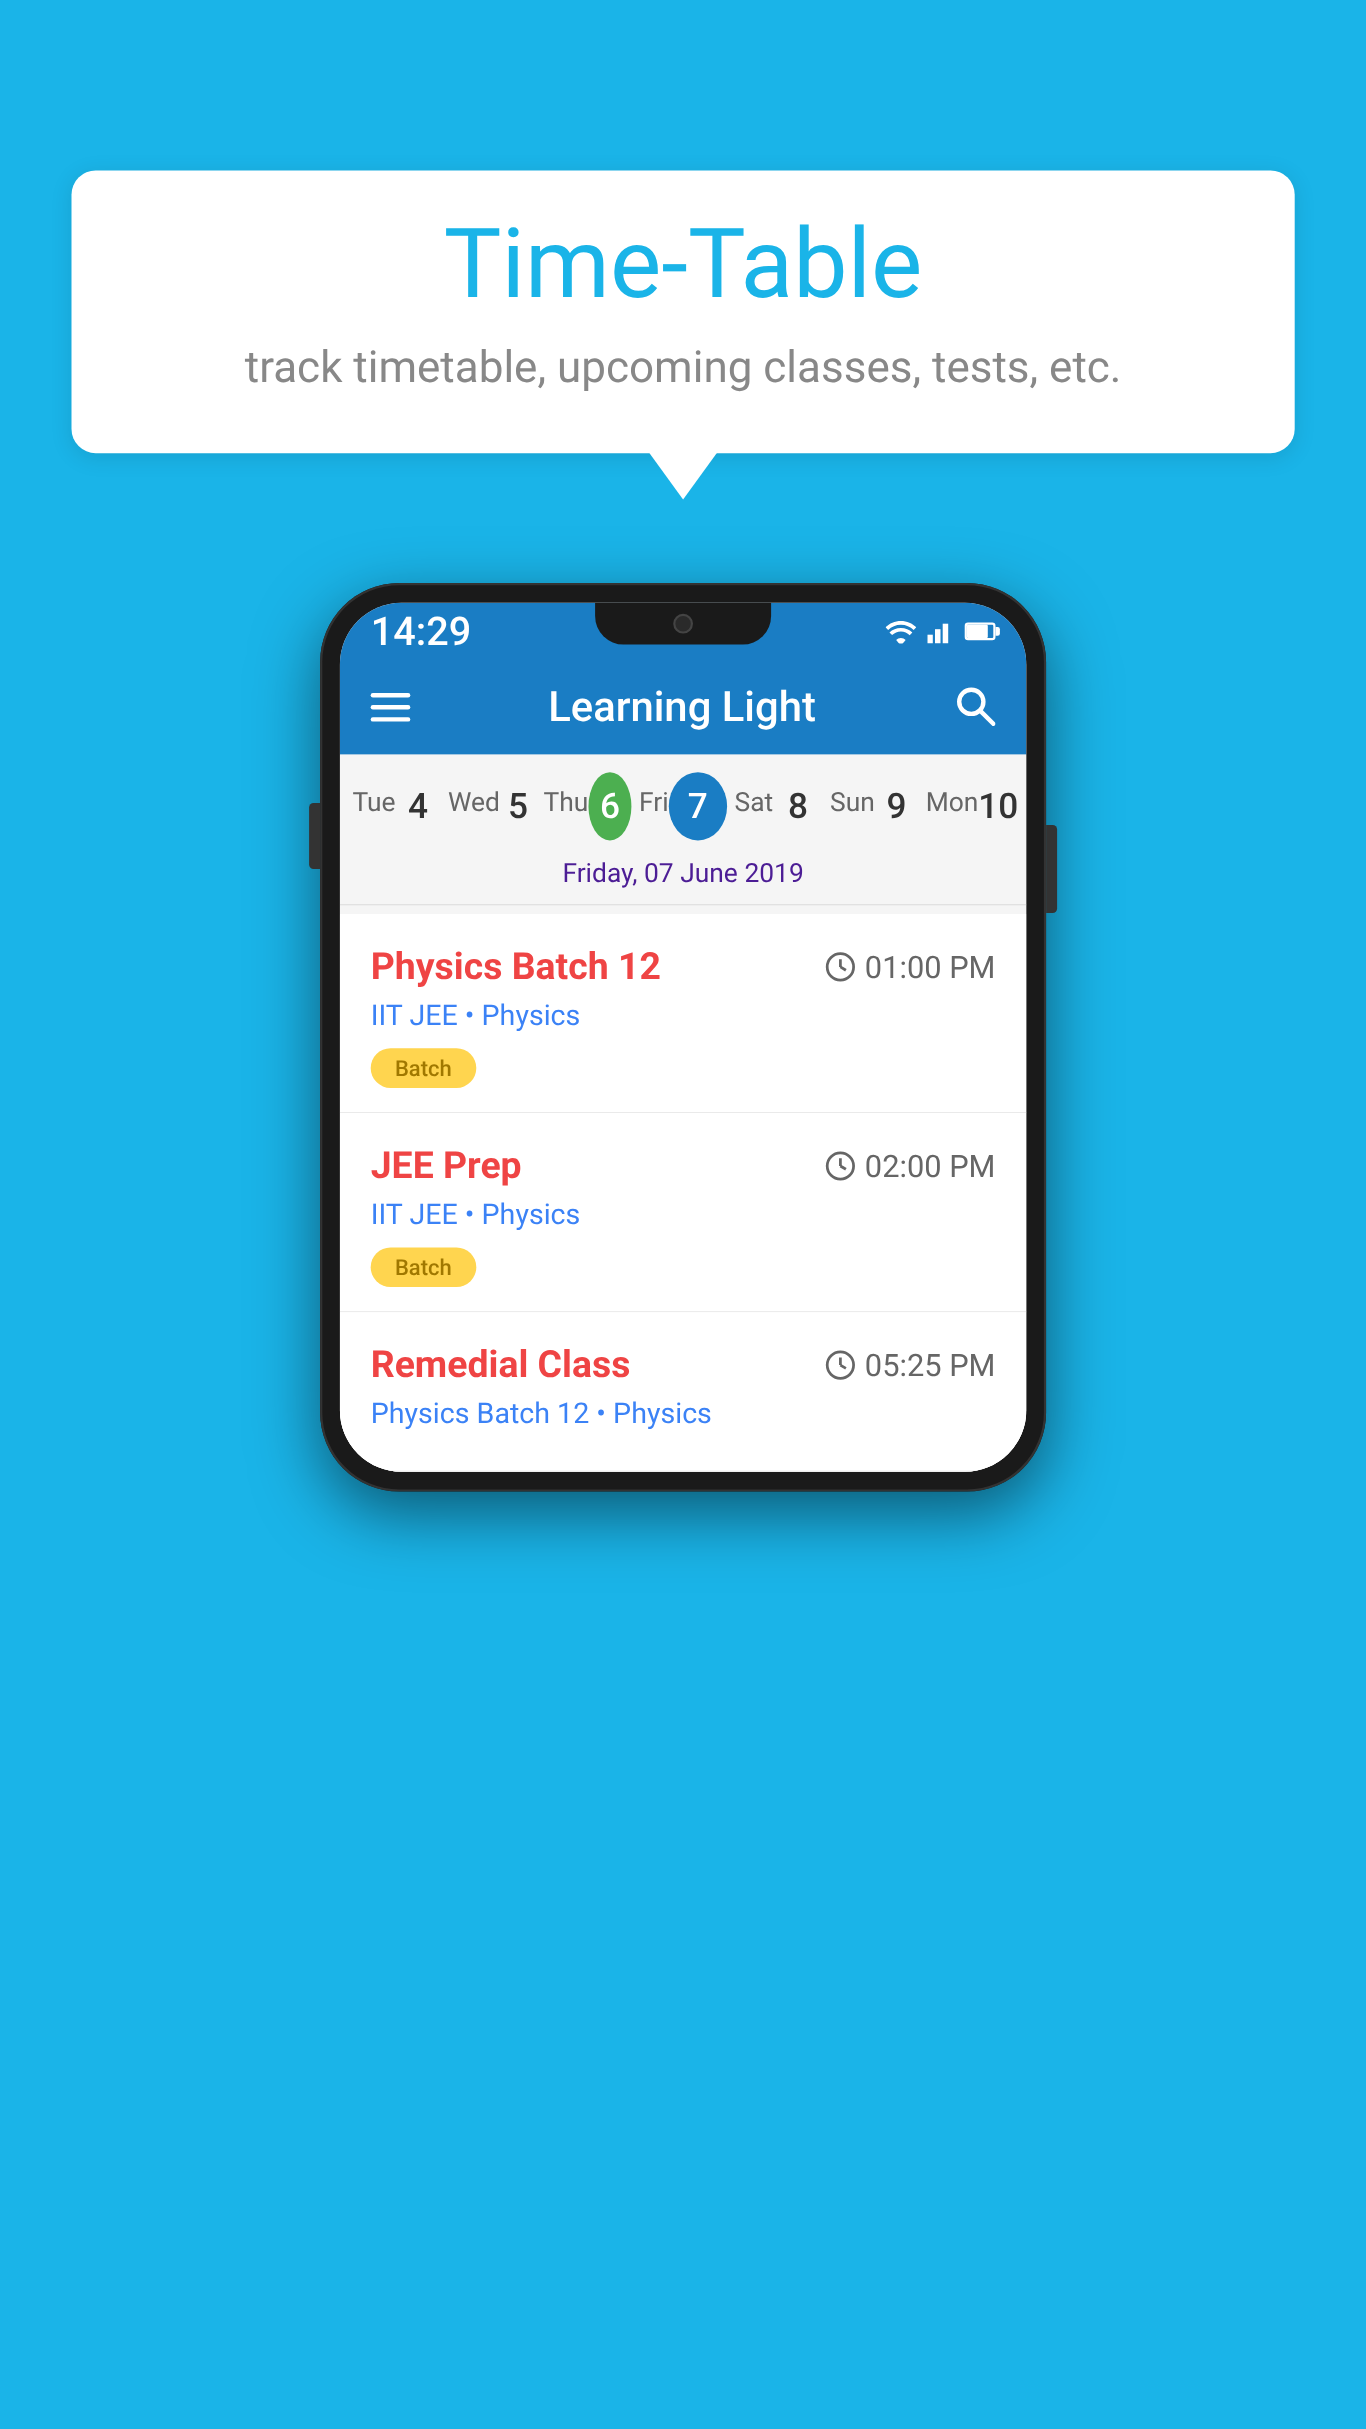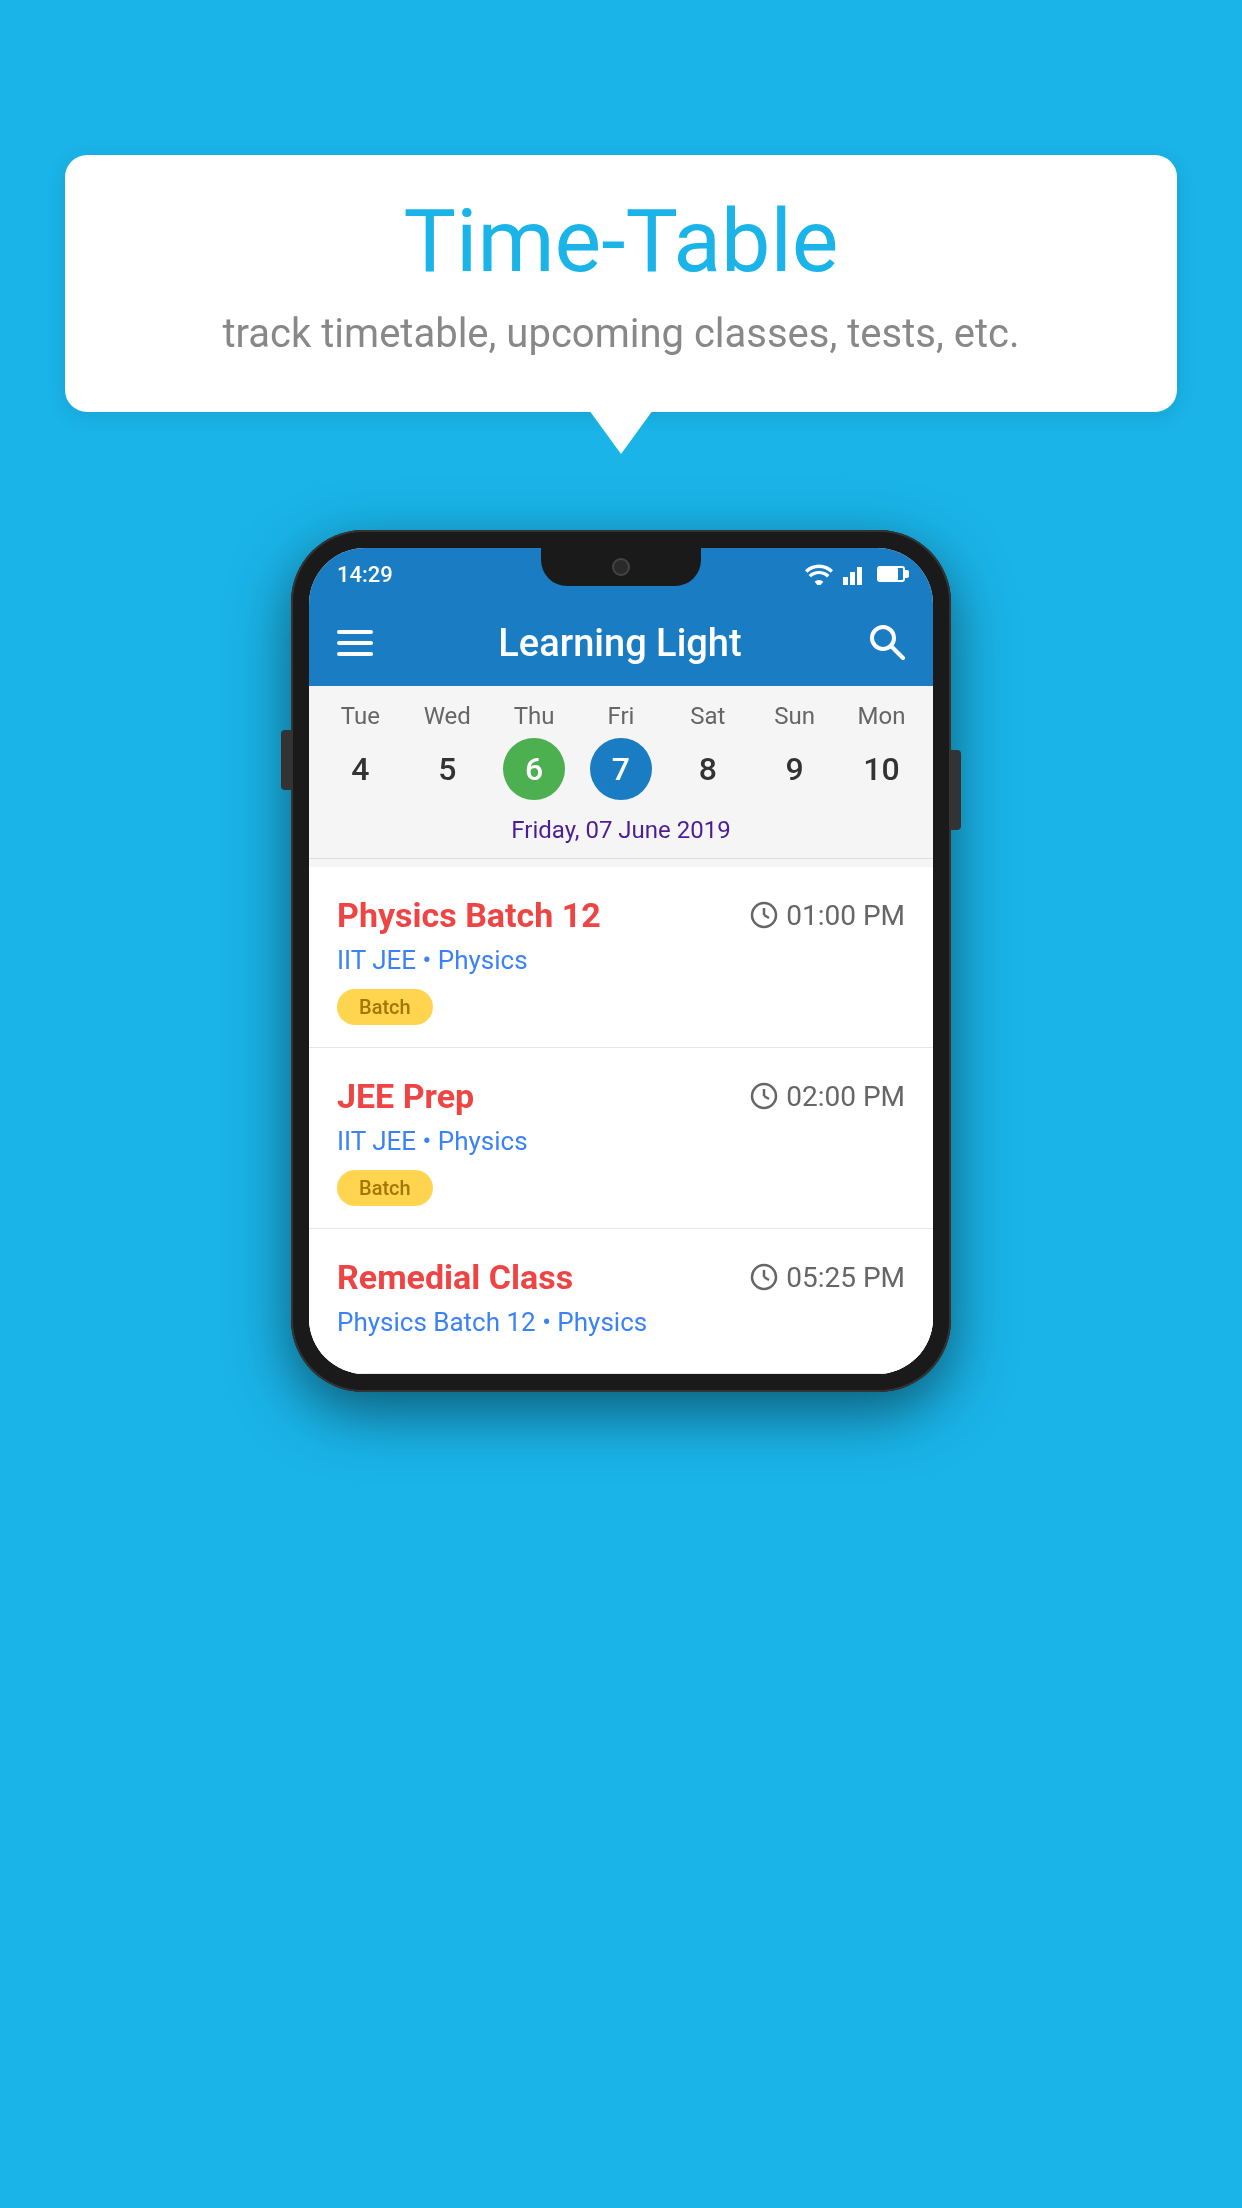--- a/index.html
+++ b/index.html
@@ -133,21 +133,21 @@
       height: 52px;
       display: flex;
       align-items: center;
       justify-content: space-between;
       padding: 0 28px;
       padding-top: 0;
     }
 
     .status-time {
       color: #fff;
-      font-size: 22px;
+      font-size: 36px;
       font-weight: 500;
     }
 
     .status-icons {
       display: flex;
       align-items: center;
       gap: 10px;
     }
 
     .wifi-icon {
@@ -230,21 +230,21 @@
 
     .days-row {
       display: flex;
       justify-content: space-around;
       padding: 0 8px;
       margin-bottom: 8px;
     }
 
     .day-col {
       display: flex;
-      flex-direction: column;
+      flex-direction: row;
       align-items: center;
       width: 80px;
     }
 
     .day-name {
       font-size: 24px;
       color: #666;
       margin-bottom: 8px;
     }
 

